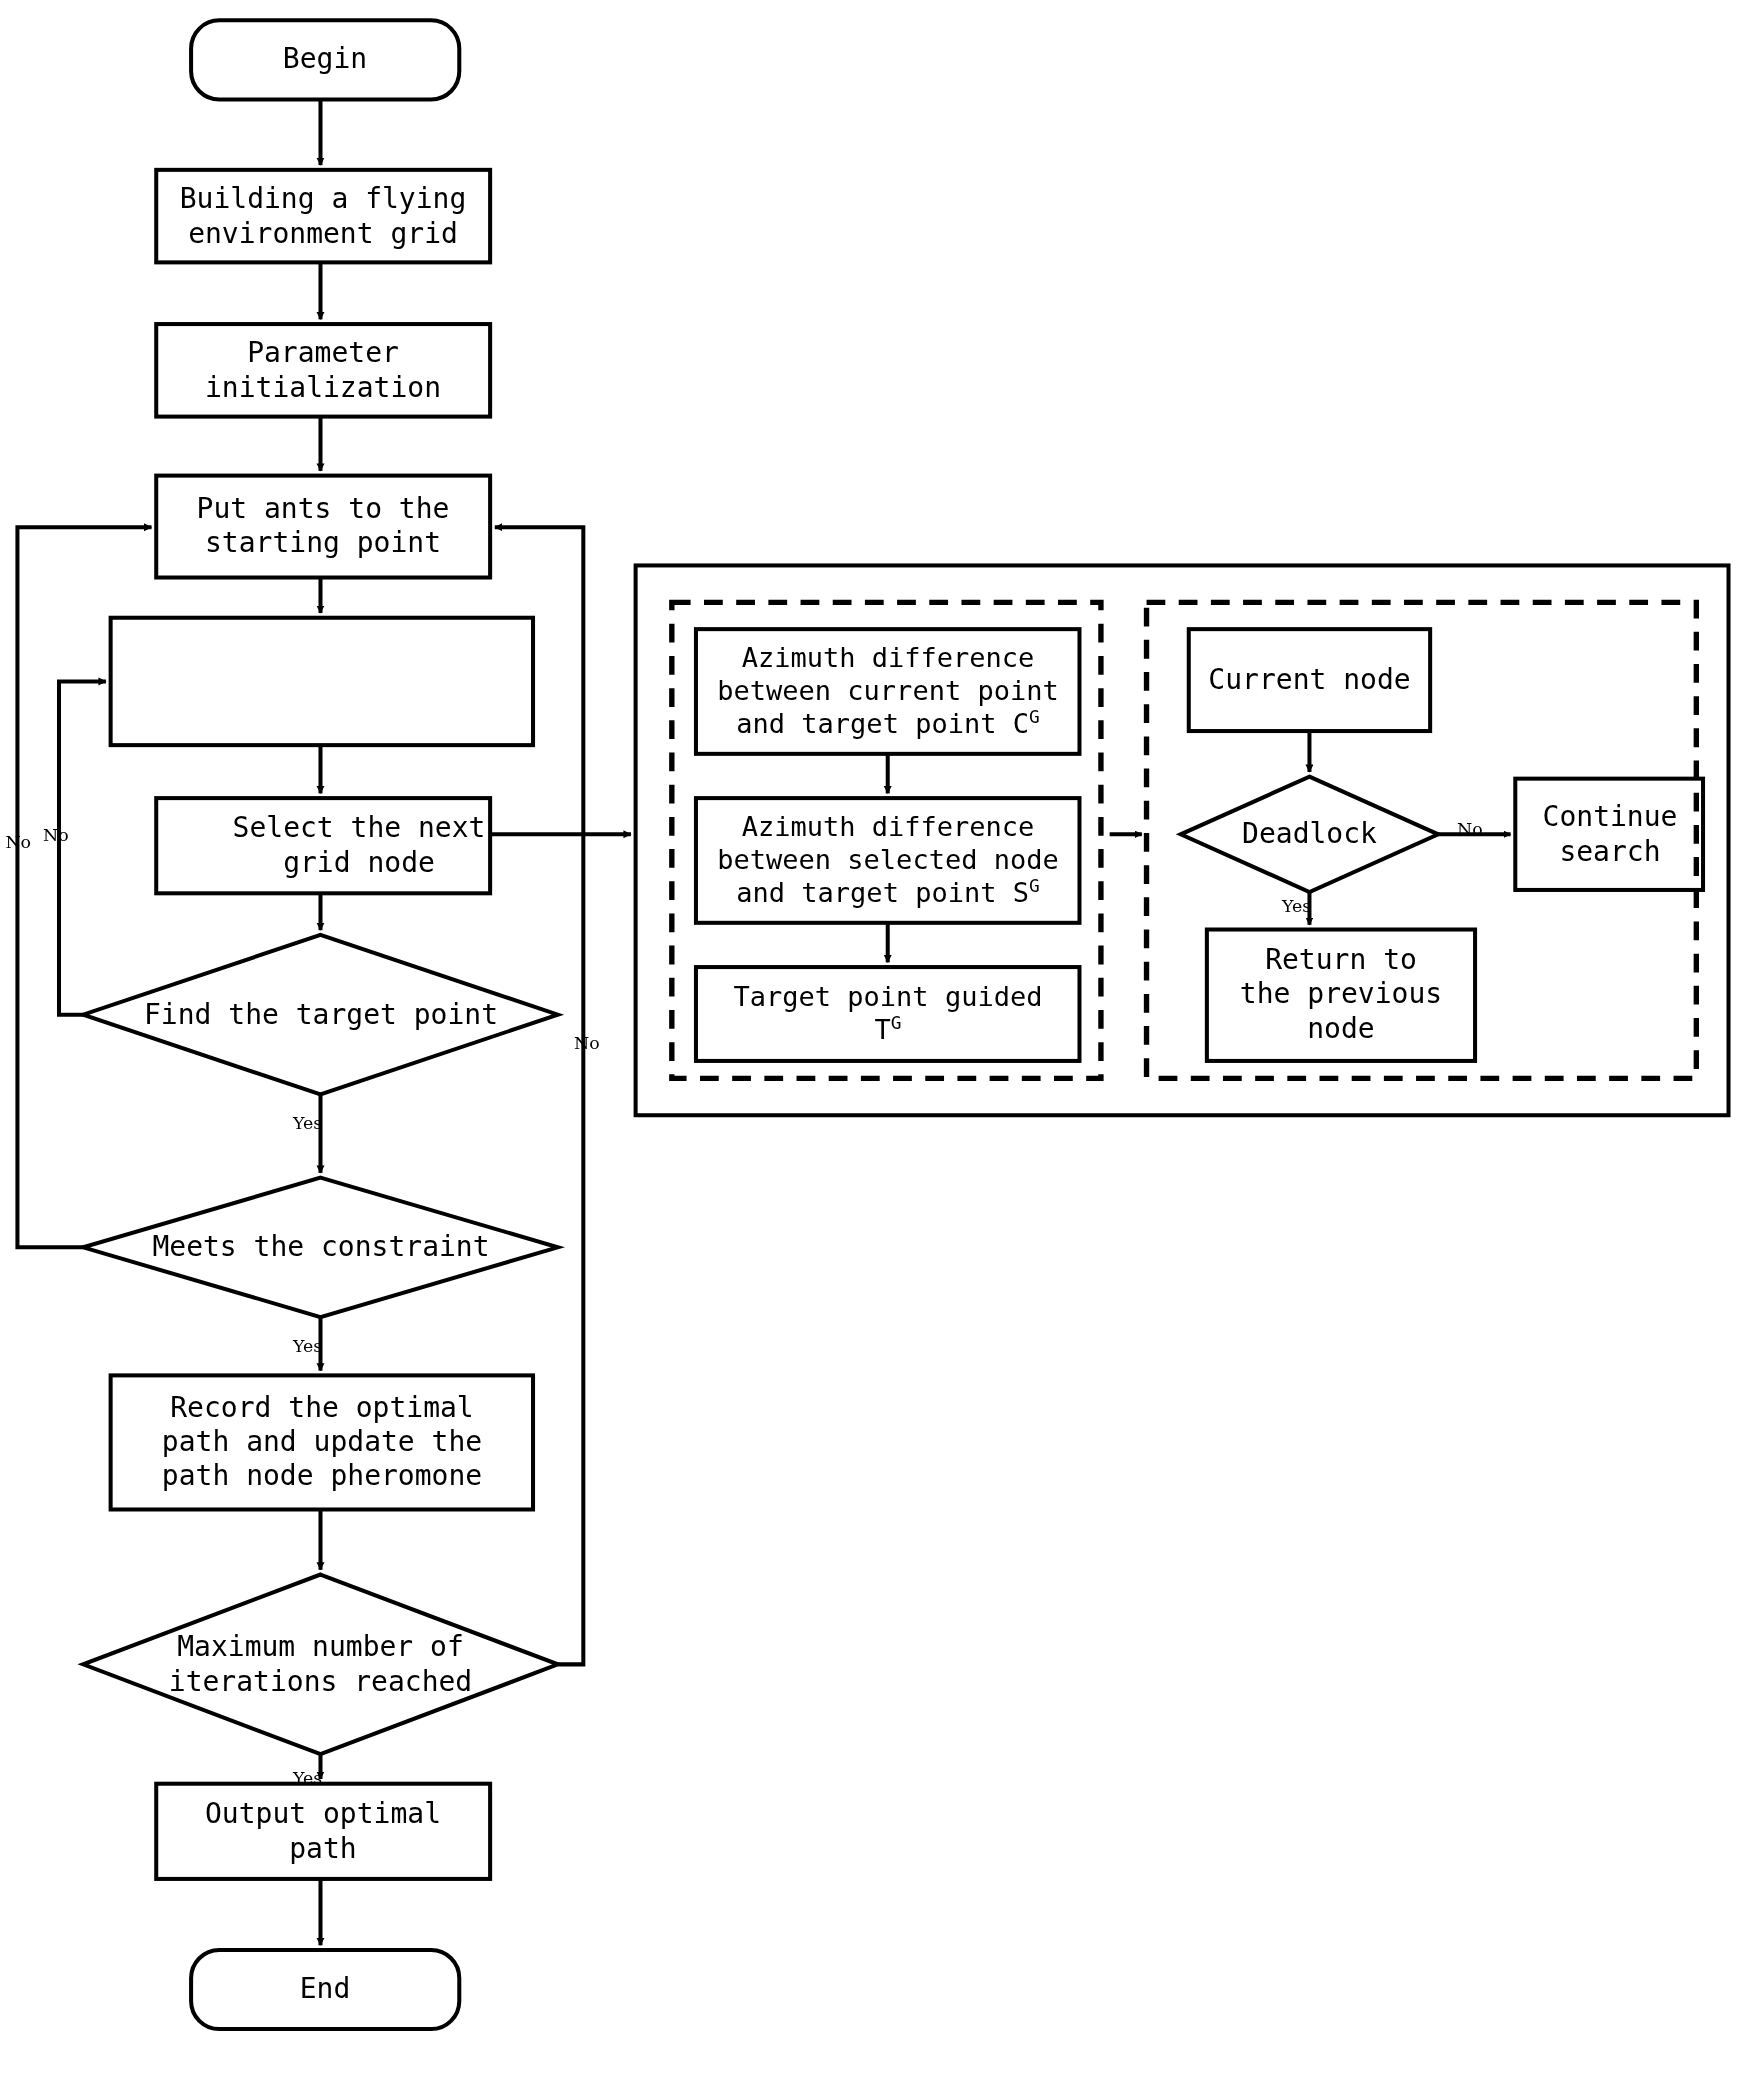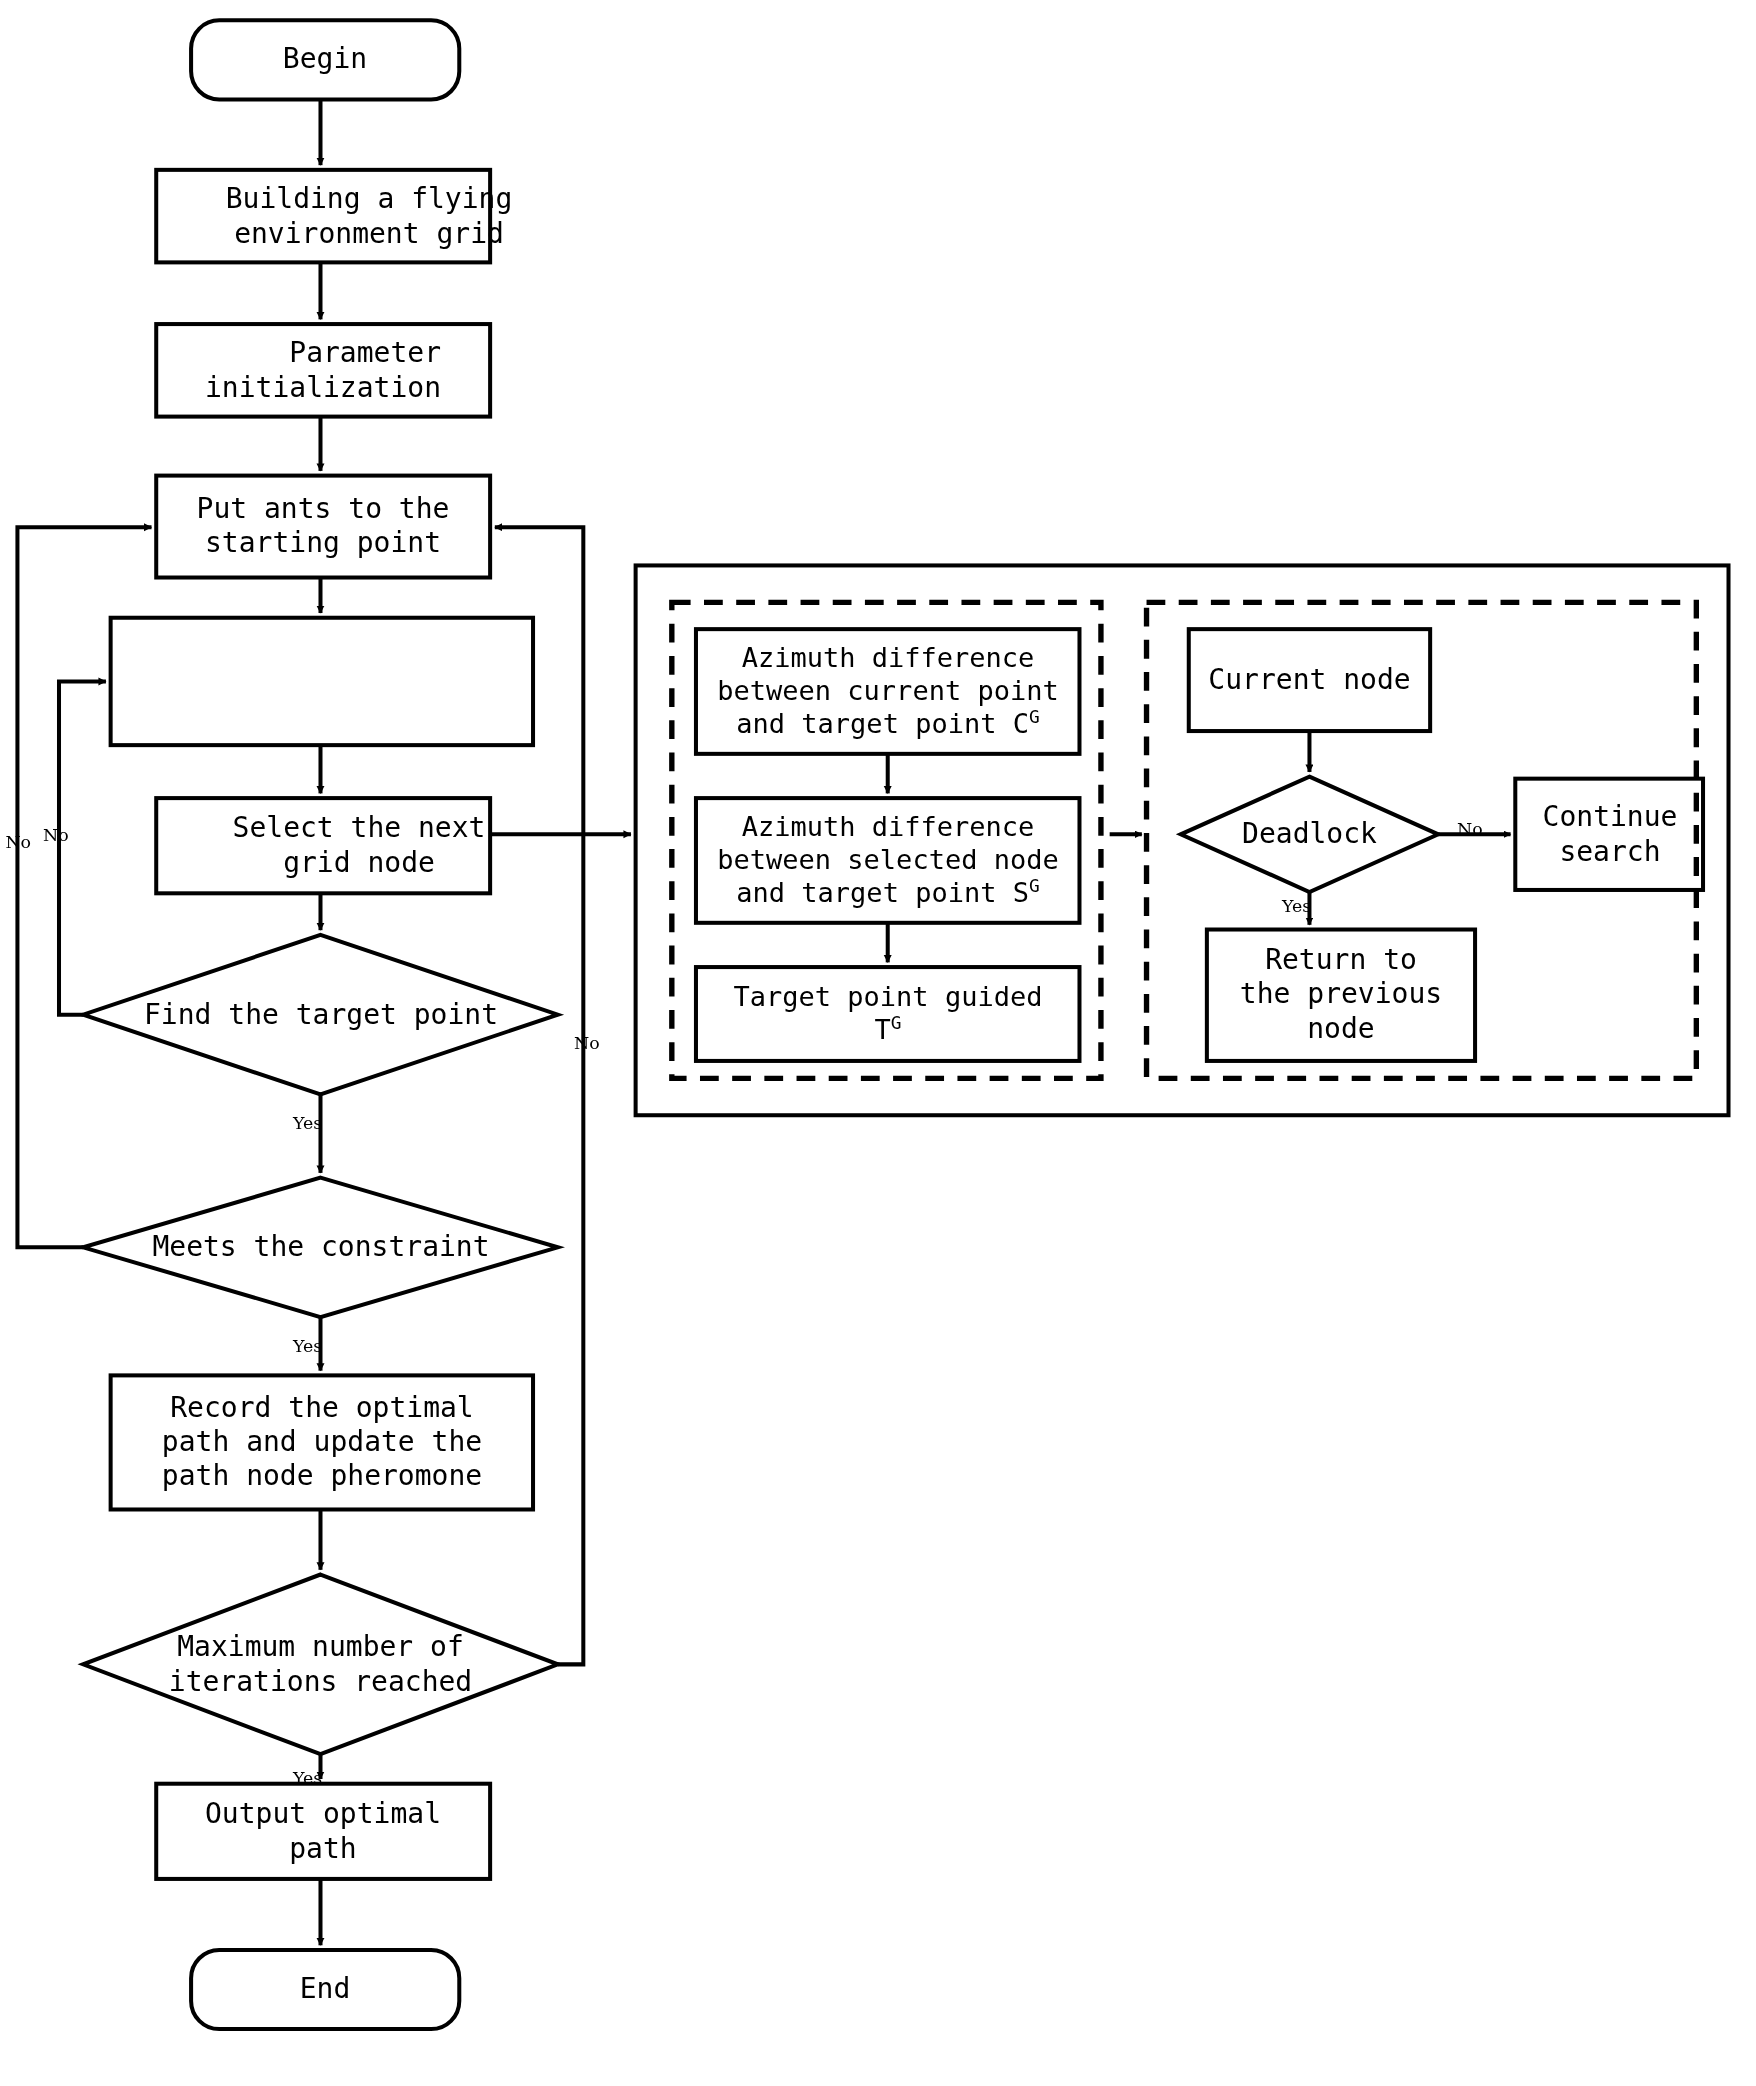--- a/index.html
+++ b/index.html
@@ -101,24 +101,24 @@
     <path d="M1655,1244 L1703,1244" marker-end="url(#ahs)"></path>
 
     <line x1="1953" y1="1090" x2="1953" y2="1151" marker-end="url(#ah)"></line>
     <path d="M2145,1244 L2253,1244" marker-end="url(#ahs)"></path>
     <line x1="1953" y1="1330" x2="1953" y2="1379" marker-end="url(#ahs)"></line>
   </g>
 </svg>
 
 <div class="node-text nt42" style="left:191px;top:20px;width:268px;height:79px;">Begin</div>
 
-<div class="node-text nt42" style="left:156px;top:170px;width:334px;height:93px;white-space:pre-line;margin-left:46px;">Building a flying
+<div class="node-text nt42" style="left:156px;top:170px;width:334px;height:93px;white-space:pre-line;">Building a flying
 environment grid</div>
 
-<div class="node-text nt42" style="left:156px;top:324px;width:334px;height:93px;white-space:pre-line;text-align:right;">Parameter
+<div class="node-text nt42" style="left:156px;top:324px;width:334px;height:93px;white-space:pre-line;">Parameter
 initialization</div>
 
 <div class="node-text nt42" style="left:156px;top:475px;width:334px;height:102px;white-space:pre-line;">Put ants to the
 starting point</div>
 
 
 <div class="node-text nt42" style="left:156px;top:798px;width:334px;height:95px;white-space:pre-line;margin-left:36px;">Select the next
 grid node</div>
 
 <div class="node-text nt42" style="left:113px;top:991px;width:416px;height:48px;">Find the target point</div>

